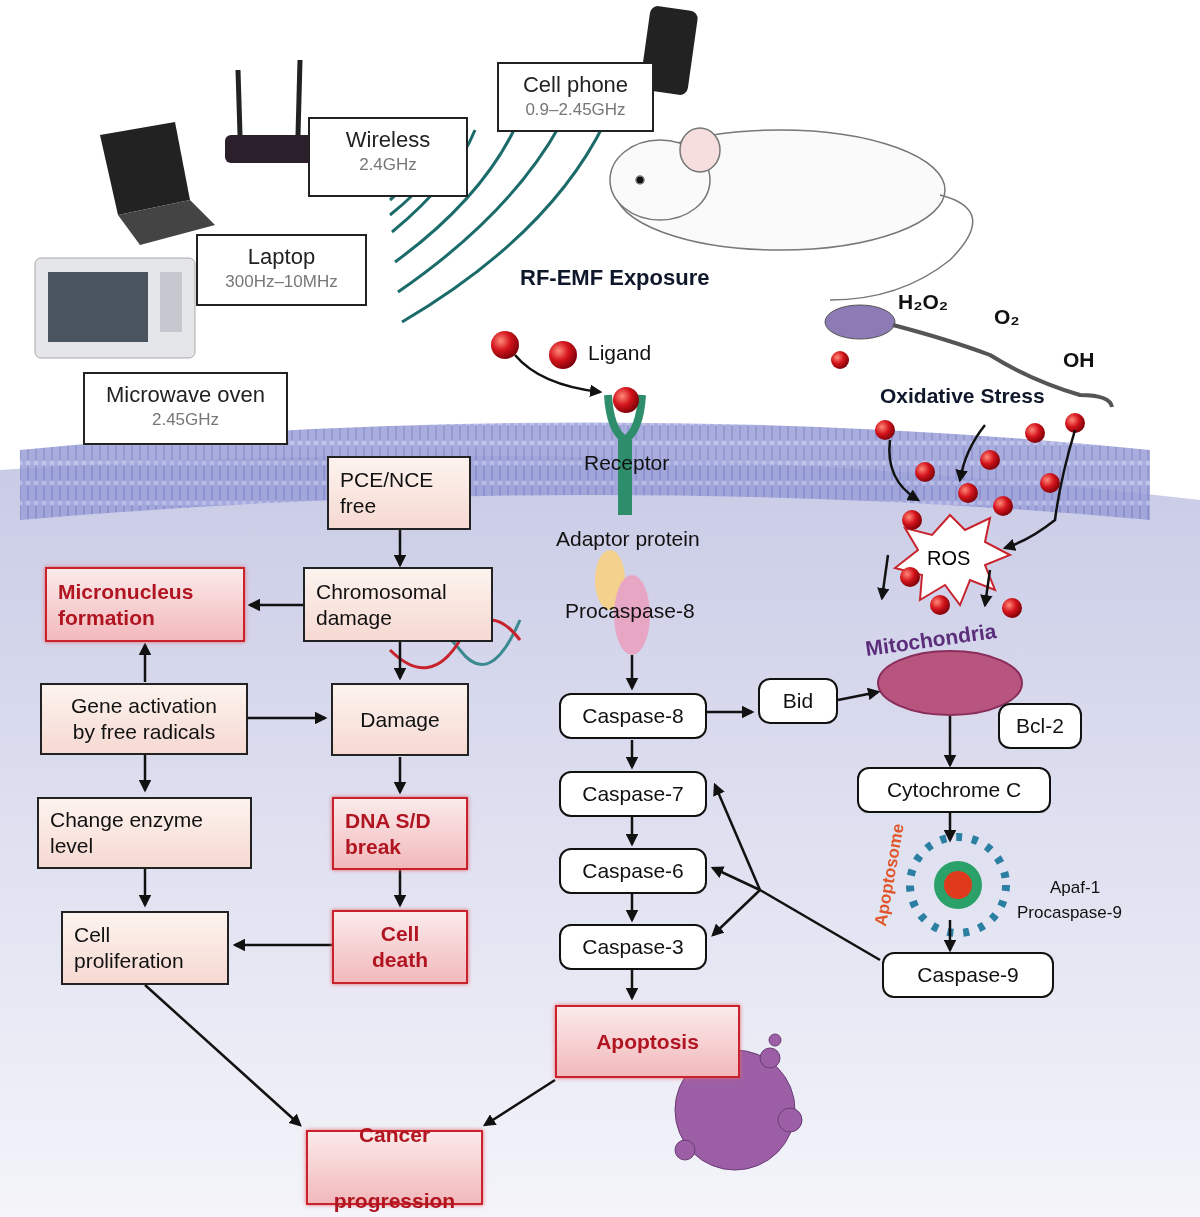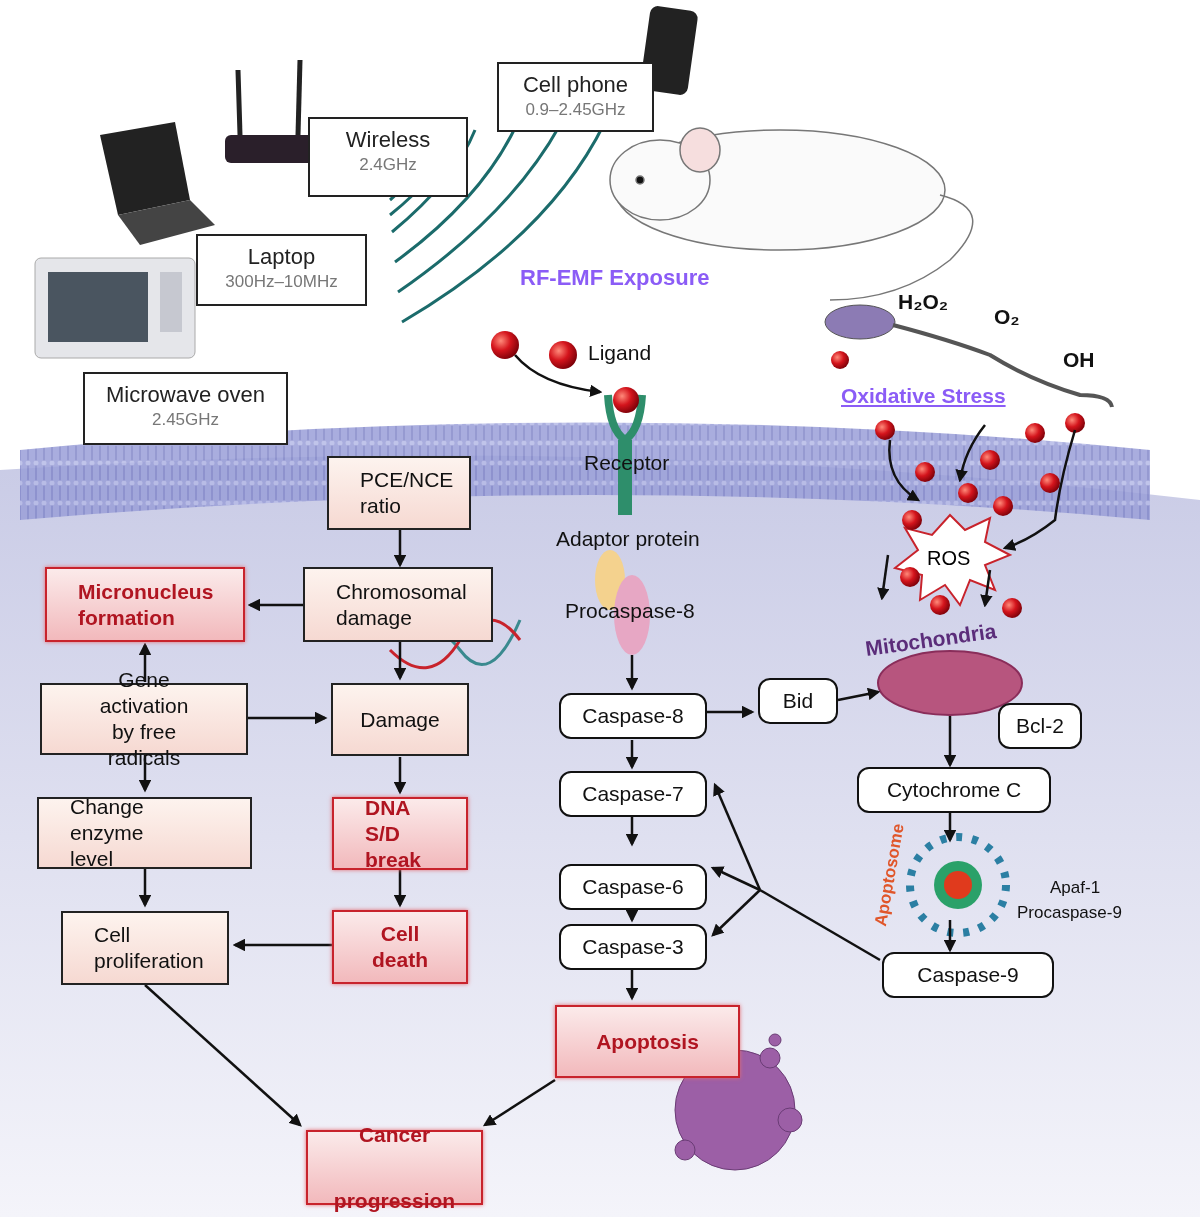--- a/index.html
+++ b/index.html
@@ -1,27 +1,27 @@
 <!DOCTYPE html>
 <html><head>
 <meta charset="utf-8">
 <style>
   html,body{margin:0;padding:0;background:#fff;}
   body{width:1200px;height:1217px;position:relative;overflow:hidden;font-family:"Liberation Sans",sans-serif;}
   #bg{position:absolute;left:0;top:0;}
-  .box{position:absolute;box-sizing:border-box;border:2px solid #222;background:linear-gradient(#fdf3ee,#f6d9d2);color:#111;font-size:21px;line-height:26px;display:flex;flex-direction:column;justify-content:center;padding:0 31px;}
+  .box{position:absolute;box-sizing:border-box;border:2px solid #222;background:linear-gradient(#fdf3ee,#f6d9d2);color:#111;font-size:21px;line-height:26px;display:flex;flex-direction:column;justify-content:center;padding:0 11px;}
   .box.red{border-color:#c8232c;box-shadow:0 0 4px #e46a70;background:linear-gradient(#fbeaea,#f2b9bc);color:#b01521;font-weight:bold;}
   .box.center{align-items:center;text-align:center;}
   .pill{position:absolute;box-sizing:border-box;border:2px solid #111;border-radius:12px;background:#fff;font-size:21px;display:flex;align-items:center;justify-content:center;color:#111;}
   .src{position:absolute;box-sizing:border-box;border:2px solid #222;background:#fff;text-align:center;margin-top:35px;}
   .src .t{font-size:22px;color:#222;margin-top:8px;}
   .src .f{font-size:17px;color:#777;margin-top:2px;}
   .lbl{position:absolute;font-size:21px;color:#111;white-space:nowrap;}
   .lbl.bold{font-weight:bold;}
-  .lbl.red{color:#8b5cf6;font-weight:bold;}
+  .lbl.red{color:#0f172a;font-weight:bold;}
 </style>
 </head>
 <body>
 
 <svg id="bg" width="1200" height="1217" viewBox="0 0 1200 1217">
   <defs>
     <marker id="ah" viewBox="0 0 10 10" refX="8" refY="5" markerWidth="5" markerHeight="5" orient="auto">
       <path d="M0,0 L10,5 L0,10 z" fill="#111"></path>
     </marker>
     <linearGradient id="cyto" x1="0" y1="0" x2="0" y2="1">
@@ -190,34 +190,34 @@
 </div>
 <div class="src" style="left:83px;top:337px;width:205px;height:73px;text-align:center;">
   <div class="t">Microwave oven</div>
   <div class="f">2.45GHz</div>
 </div>
 
 <div class="lbl red" style="left:520px;top:265px;font-size:22px;">RF-EMF Exposure</div>
 <div class="lbl bold" style="left:898px;top:290px;">H₂O₂</div>
 <div class="lbl bold" style="left:994px;top:305px;">O₂</div>
 <div class="lbl bold" style="left:1063px;top:348px;">OH</div>
-<div class="lbl red" style="left:841px;top:384px;text-decoration:underline;">Oxidative Stress</div>
+<div class="lbl red" style="left:880px;top:384px;">Oxidative Stress</div>
 <div class="lbl" style="left:927px;top:547px;color:#000000;font-size:20px;">ROS</div>
 <div class="lbl bold" style="left:865px;top:628px;color:#5b2d7a;transform:rotate(-8deg);">Mitochondria</div>
 <div class="lbl" style="left:588px;top:341px;">Ligand</div>
 <div class="lbl" style="left:584px;top:451px;">Receptor</div>
 <div class="lbl" style="left:556px;top:527px;">Adaptor protein</div>
 <div class="lbl" style="left:565px;top:599px;">Procaspase-8</div>
 <div class="lbl" style="left:838px;top:865px;color:#e0562a;font-weight:bold;font-size:17px;transform:rotate(-80deg);">Apoptosome</div>
 <div class="lbl" style="left:1050px;top:878px;font-size:17px;">Apaf-1</div>
 <div class="lbl" style="left:1017px;top:903px;font-size:17px;">Procaspase-9</div>
 
 <div class="box" style="left:327px;top:456px;width:144px;height:74px;">
   <div>PCE/NCE</div>
-  <div>ratio</div>
+  <div>free</div>
 </div>
 <div class="box" style="left:303px;top:567px;width:190px;height:75px;">
   <div>Chromosomal</div>
   <div>damage</div>
 </div>
 <div class="box red" style="left:45px;top:567px;width:200px;height:75px;">
   <div>Micronucleus</div>
   <div>formation</div>
 </div>
 <div class="box center" style="left:40px;top:683px;width:208px;height:72px;">
@@ -247,17 +247,17 @@
   <div>Cancer</div>
   <div>progression</div>
 </div>
 <div class="box red center" style="left:555px;top:1005px;width:185px;height:73px;">
   <div>Apoptosis</div>
 </div>
 
 <div class="pill" style="left:559px;top:693px;width:148px;height:46px;">Caspase-8</div>
 <div class="pill" style="left:758px;top:678px;width:80px;height:46px;">Bid</div>
 <div class="pill" style="left:559px;top:771px;width:148px;height:46px;">Caspase-7</div>
-<div class="pill" style="left:559px;top:848px;width:148px;height:46px;margin-top:16px;">Caspase-6</div>
+<div class="pill" style="left:559px;top:848px;width:148px;height:46px;">Caspase-6</div>
 <div class="pill" style="left:559px;top:924px;width:148px;height:46px;">Caspase-3</div>
 <div class="pill" style="left:998px;top:703px;width:84px;height:46px;">Bcl-2</div>
 <div class="pill" style="left:857px;top:767px;width:194px;height:46px;">Cytochrome C</div>
 <div class="pill" style="left:882px;top:952px;width:172px;height:46px;">Caspase-9</div>
 
 </body></html>

